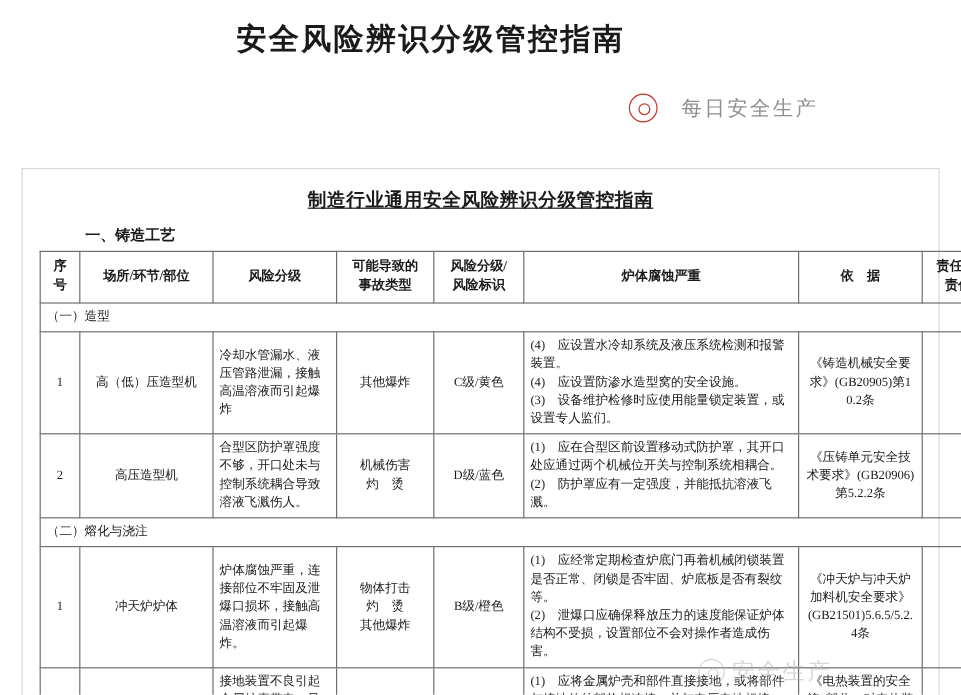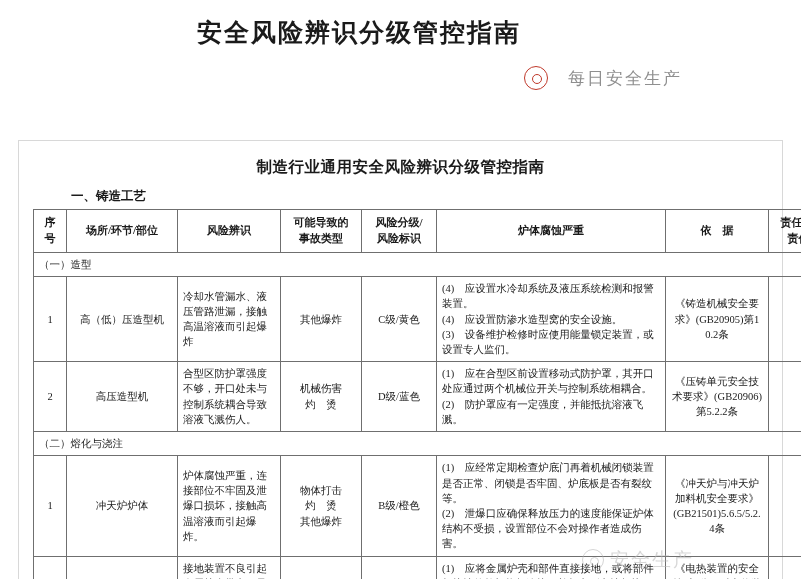--- a/index.html
+++ b/index.html
@@ -26,21 +26,21 @@
     font-family: "Liberation Serif", serif;
     font-size: 25px;
     font-weight: bold;
     letter-spacing: 2px;
     padding-top: 16px;
     color: #1a1a1a;
   }
   .brand-row {
     position: absolute;
     right: 36px;
-    top: 66px;
+    top: 78px;
     display: flex;
     align-items: center;
     gap: 20px;
     color: #8d8d8d;
   }
   .brand-logo {
     width: 22px;
     height: 22px;
     border: 1.6px solid #c0392b;
     border-radius: 50%;
@@ -76,20 +76,21 @@
     padding: 14px 14px 0 14px;
   }
   .sub-title {
     text-align: center;
     font-family: "Liberation Serif", serif;
     font-size: 15.5px;
     font-weight: bold;
     color: #1b1b1b;
     letter-spacing: 0.5px;
     padding: 2px 0 10px 0;
+    text-decoration: underline;
   }
   .section-label {
     font-family: "Liberation Serif", serif;
     font-size: 12.5px;
     font-weight: bold;
     padding-left: 38px;
     padding-bottom: 4px;
     color: #1b1b1b;
   }
   table.risk {
@@ -185,21 +186,21 @@
     <div class="section-label">一、铸造工艺</div>
 
     <table class="risk">
       <thead>
         <tr>
           <th class="c-no hdr-stack">
             <span>序</span>
             <span>号</span>
           </th>
           <th class="c-place">场所/环节/部位</th>
-          <th class="c-risk">风险辨识</th>
+          <th class="c-risk">风险分级</th>
           <th class="c-acc hdr-stack">
             <span>可能导致的</span>
             <span>事故类型</span>
           </th>
           <th class="c-lvl hdr-stack">
             <span>风险分级/</span>
             <span>风险标识</span>
           </th>
           <th class="c-meas">炉体腐蚀严重</th>
           <th class="c-basis">依　据</th>

